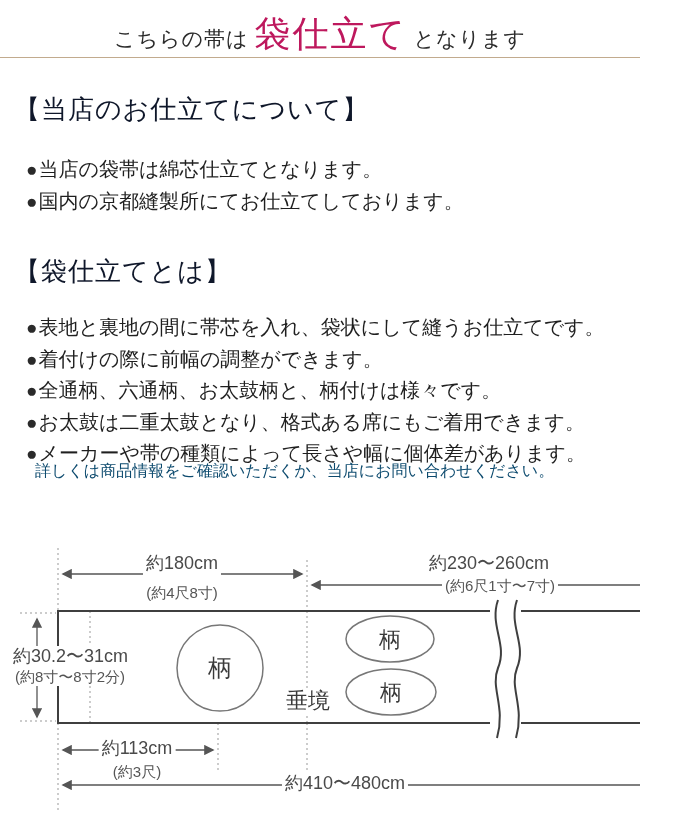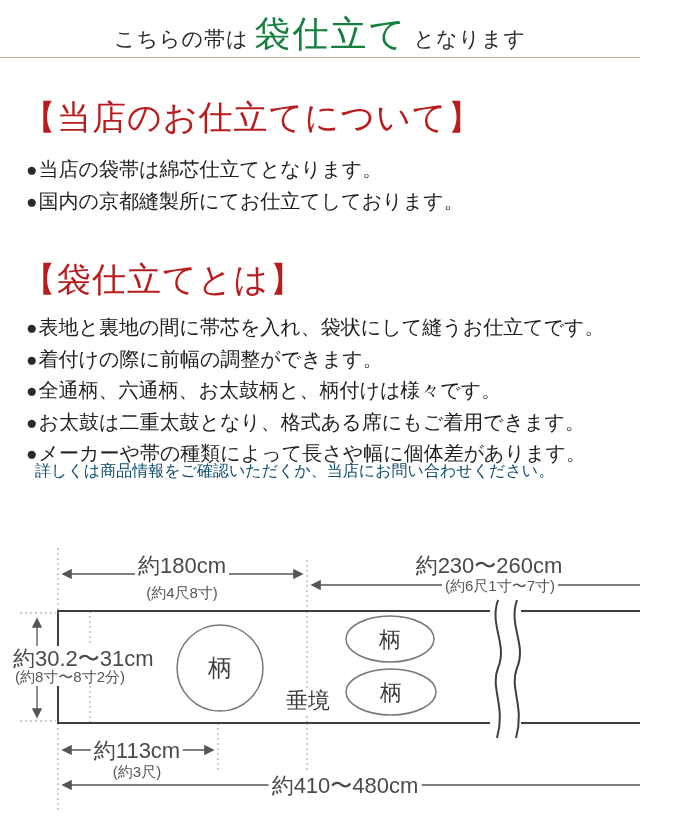--- a/index.html
+++ b/index.html
@@ -7,26 +7,26 @@
     position:relative;width:640px;height:840px;background:#fff;overflow:hidden;
     font-family:"Liberation Serif","DejaVu Serif",serif;color:#222;
   }
   
   .title-row{
     position:absolute;top:10px;left:0;right:0;
     display:flex;justify-content:center;align-items:baseline;gap:6px;
     white-space:nowrap;
   }
   .t-small{font-size:21px;color:#2b2b2b;letter-spacing:1px;}
-  .t-big{font-size:36px;color:#15803d;letter-spacing:2px;}
+  .t-big{font-size:36px;color:#be185d;letter-spacing:2px;}
   .rule{position:absolute;top:57px;left:0;width:700px;height:1px;background:#c2ab8e;}
   
   .sec-h{
-    position:absolute;left:14px;margin:8px;font-weight:normal;
-    font-size:34px;line-height:36px;color:#b91c1c;letter-spacing:1px;white-space:nowrap;
+    position:absolute;left:14px;margin:0;font-weight:normal;
+    font-size:26px;line-height:36px;color:#0f172a;letter-spacing:1px;white-space:nowrap;
   }
   .s1h{top:92px;}
   .s2h{top:254px;}
   .blist{
     position:absolute;left:14px;margin:12px;padding:0;list-style:none;
     font-size:20px;line-height:31.5px;color:#1f1f1f;white-space:nowrap;
   }
   .s1l{top:142px;}
   .s2l{top:300px;}
   .blist .b{font-size:19px;margin-right:1px;color:#2a2a2a;}
@@ -35,21 +35,21 @@
     color:#0c4a6e;white-space:nowrap;font-family:Liberation Mono, monospace;
   }
   
   .diagram{position:absolute;top:540px;left:0;width:700px;height:300px;}
   .diagram svg{position:absolute;top:0;left:0;}
   .dlab{
     position:absolute;background:#fff;padding:0 3px;white-space:nowrap;
     font-family:"Liberation Sans","DejaVu Sans",sans-serif;color:#4a4a4a;
     transform:translateX(-50%);line-height:1.2;
   }
-  .dl-main{font-size:22px;}
+  .dl-main{font-size:18px;}
   .dl-sub{font-size:15px;color:#555;}
   .dl-left{transform:none;}
   .dl-cjk{font-size:22px;color:#3a3a3a;}
   .dl-pat-big{font-size:24px;color:#3a3a3a;}
 </style>
 </head>
 <body>
 
 <div class="page">
 

